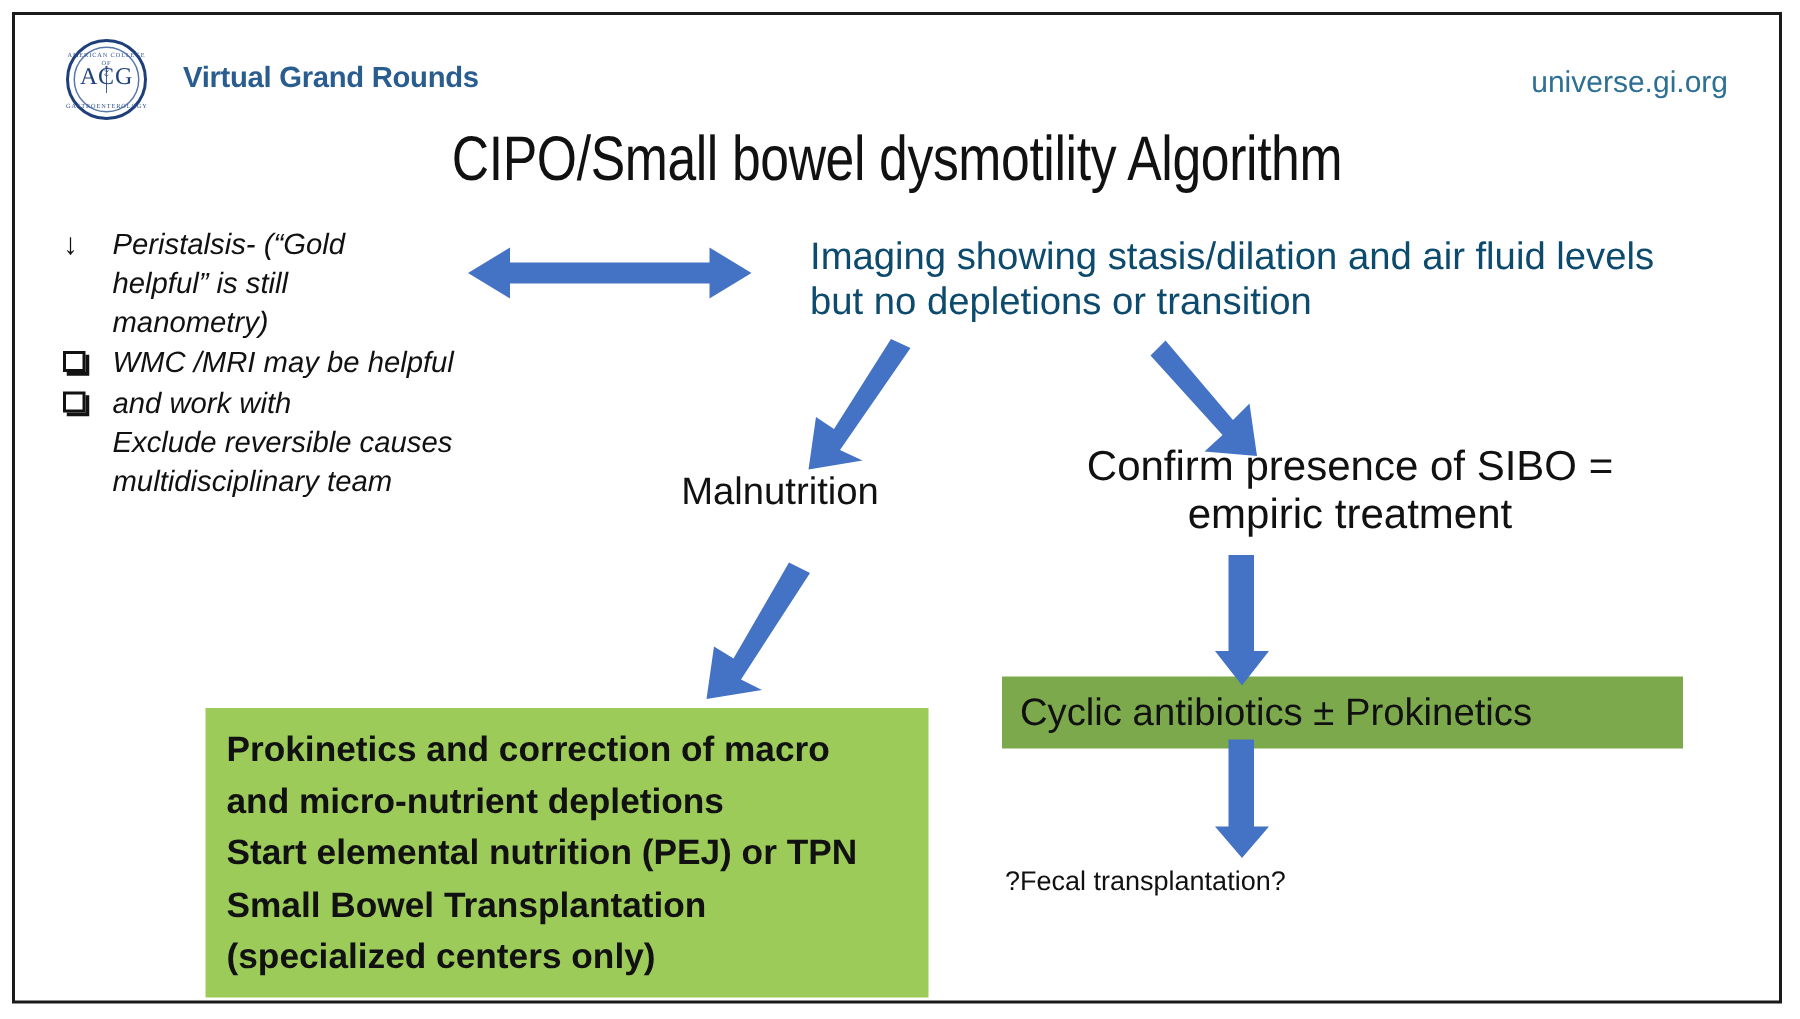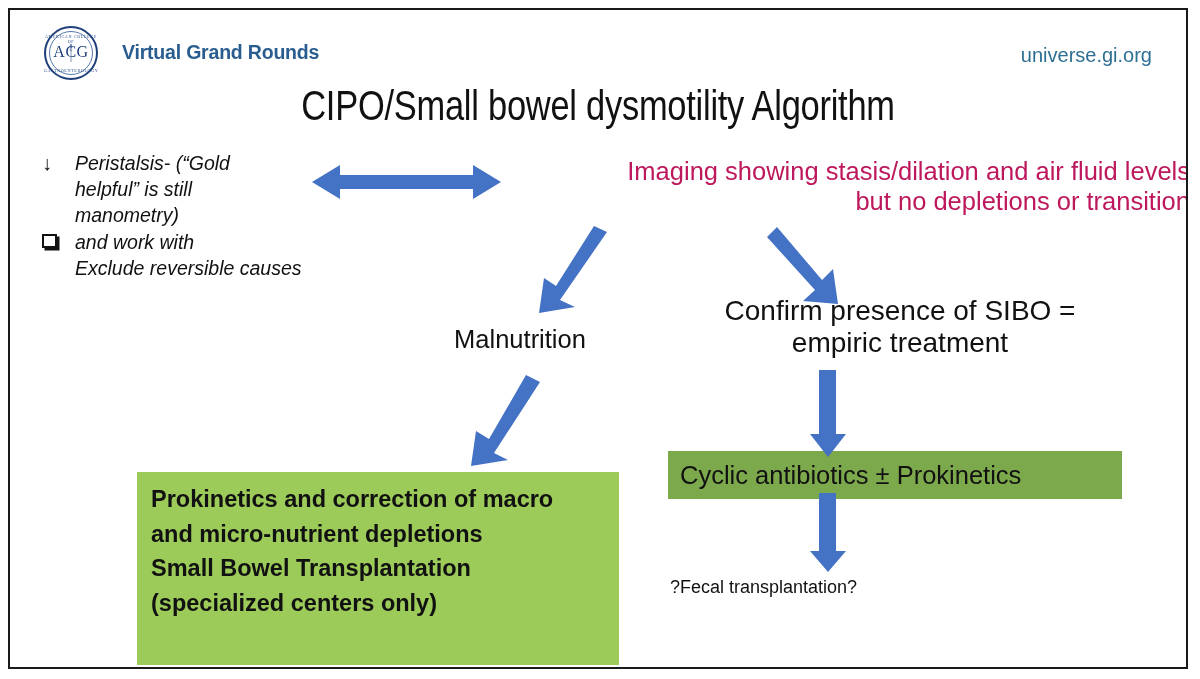--- a/index.html
+++ b/index.html
@@ -162,31 +162,31 @@
     display: block;
     font-style: italic;
   }
 
   
   #imaging-text {
     position: absolute;
     left: 530px;
     top: 146px;
     width: 650px;
-    text-align: right;
+    text-align: left;
     font-size: 25.5px;
     line-height: 30px;
-    color: #be185d;
+    color: #0c4a6e;
   }
 
   
   #malnutrition-label {
     position: absolute;
     left: 390px;
-    top: 314px;
+    top: 303px;
     width: 240px;
     text-align: center;
     font-size: 25.5px;
     line-height: 30px;
     color: #111111;
   }
   #sibo-label {
     position: absolute;
     left: 690px;
     top: 285px;
@@ -281,45 +281,51 @@
 
   <div id="bullet-list">
 
     <div class="bullet-row">
       <span class="bullet-glyph arrow-down">↓</span>
       <span class="bullet-text">Peristalsis- (“Gold</span>
       <span class="bullet-text">helpful” is still</span>
       <span class="bullet-text">manometry)</span>
     </div>
 
+    <div class="bullet-row">
+      <span class="bullet-glyph box"></span>
+      <span class="bullet-text">WMC /MRI may be helpful</span>
+    </div>
 
     <div class="bullet-row">
       <span class="bullet-glyph box"></span>
       <span class="bullet-text">and work with</span>
       <span class="bullet-text">Exclude reversible causes</span>
+      <span class="bullet-text">multidisciplinary team</span>
     </div>
   </div>
 
   <div id="imaging-text">
     <div>Imaging showing stasis/dilation and air fluid levels</div>
     <div>but no depletions or transition</div>
   </div>
 
   <div id="malnutrition-label">
     <div>Malnutrition</div>
   </div>
 
   <div id="sibo-label">
     <div>Confirm presence of SIBO =</div>
     <div>empiric treatment</div>
   </div>
 
   <div id="green-box-main">
     <div class="gline">Prokinetics and correction of macro</div>
     <div class="gline">and micro-nutrient depletions</div>
+    <div class="gline">Start elemental nutrition (PEJ) or TPN</div>
     <div class="gline">Small Bowel Transplantation</div>
     <div class="gline">(specialized centers only)</div>
   </div>
 
   <div id="green-bar-antibiotics">
     <div class="bline">Cyclic antibiotics ± Prokinetics</div>
   </div>
 
   <div id="fecal-label">
     <div>?Fecal transplantation?</div>

